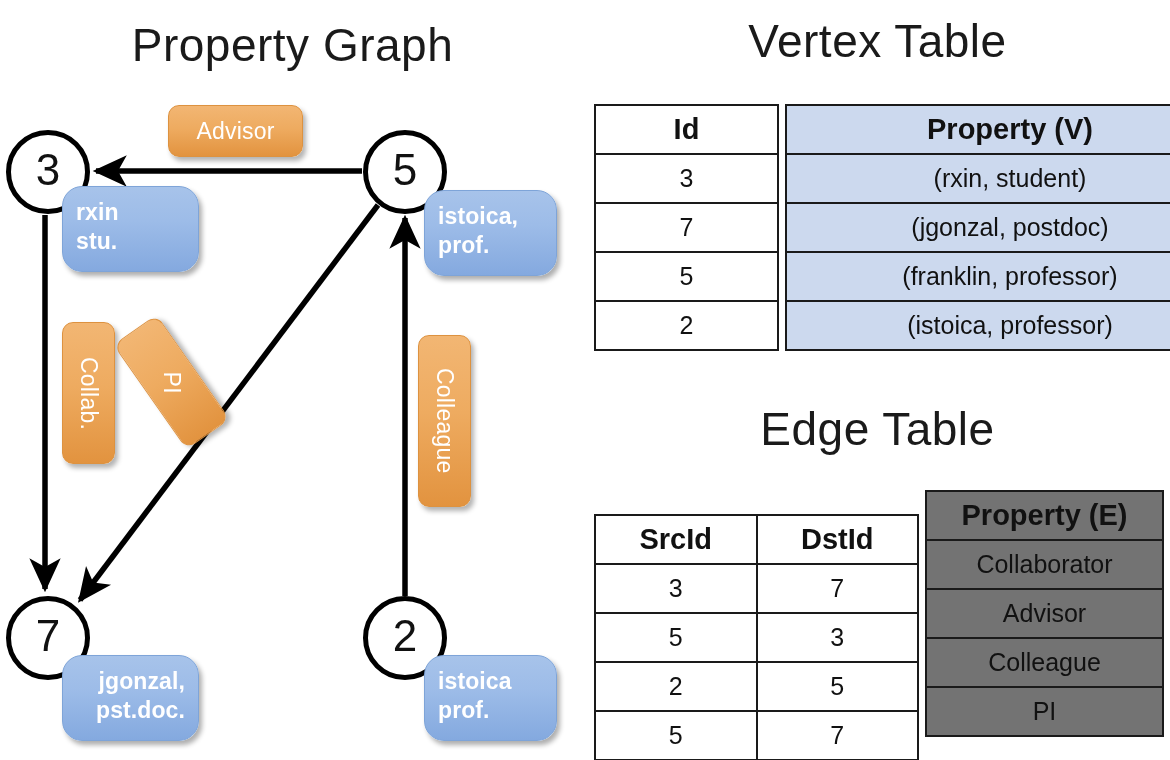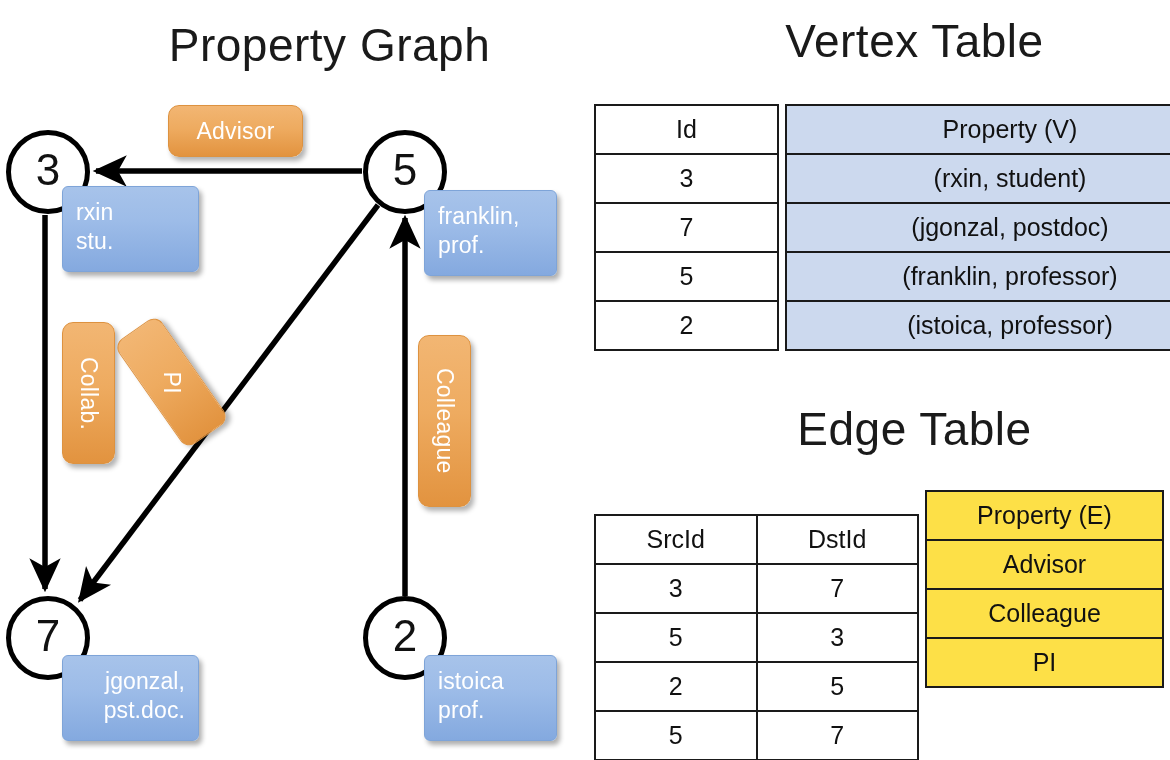--- a/index.html
+++ b/index.html
@@ -14,21 +14,20 @@
   
   .title{
     position:absolute;
     font-size:46px;
     font-weight:300;
     letter-spacing:.5px;
     color:#1a1a1a;
     white-space:nowrap;
     text-align:center;
     font-family:"Liberation Sans","DejaVu Sans",sans-serif;
-    padding-left:37px;
   }
   #title-property-graph{left:0;top:18px;width:585px;}
   #title-vertex-table{left:585px;top:14px;width:585px;}
   #title-edge-table{left:585px;top:402px;width:585px;}
 
   
   #graph-area{left:0;top:0;width:585px;height:760px;}
   #graph-svg{position:absolute;left:0;top:0;width:585px;height:760px;}
 
   .node-circle{
@@ -42,27 +41,27 @@
     font-size:44px;
     font-weight:300;
     color:#111;
     line-height:1;
   }
   .node-circle span{display:block;transform:translateY(-2px);}
 
   
   .prop-box{
     position:absolute;
-    border-radius:6px;
+    border-radius:20px;
     background:linear-gradient(180deg,#a7c3ea 0%,#9dbce8 40%,#84a9df 100%);
     border:1px solid #7ea4d8;
     box-shadow:3px 4px 5px rgba(0,0,0,.32);
     color:#ffffff;
     font-size:23px;
-    font-weight:400;
+    font-weight:700;
     line-height:1.27;
     padding:11px 13px;
     box-sizing:border-box;
     letter-spacing:.1px;
   }
 
   
   .edge-label{
     position:absolute;
     border-radius:11px;
@@ -94,23 +93,23 @@
     color:#111;
   }
   .tbl td,.tbl th{
     border:2.5px solid #1a1a1a;
     text-align:center;
     padding:0;
     height:47px;
     font-weight:300;
     background:#fff;
   }
-  .tbl th{font-weight:400;font-size:25px;}
+  .tbl th{font-weight:700;font-size:29px;}
   .tbl.blue td,.tbl.blue th{background:#ccd9ee;}
-  .tbl.orange td,.tbl.orange th{background:#fde047;}
+  .tbl.orange td,.tbl.orange th{background:#737373;}
 </style>
 </head>
 <body>
 
 <div class="title" id="title-property-graph">Property Graph</div>
 <div class="title" id="title-vertex-table">Vertex Table</div>
 <div class="title" id="title-edge-table">Edge Table</div>
 
 <div class="panel" id="graph-area">
 
@@ -141,21 +140,21 @@
   </div>
   <div class="node-circle" style="left:363px;top:596px;">
     <span>2</span>
   </div>
 
   <div class="prop-box" style="left:62px;top:186px;width:137px;height:86px;">
     <div>rxin</div>
     <div>stu.</div>
   </div>
   <div class="prop-box" style="left:424px;top:190px;width:133px;height:86px;">
-    <div>franklin,</div>
+    <div>istoica,</div>
     <div>prof.</div>
   </div>
   <div class="prop-box" style="left:62px;top:655px;width:137px;height:86px;text-align:right;">
     <div>jgonzal,</div>
     <div>pst.doc.</div>
   </div>
   <div class="prop-box" style="left:424px;top:655px;width:133px;height:86px;">
     <div>istoica</div>
     <div>prof.</div>
   </div>
@@ -235,20 +234,23 @@
   </tr>
 </tbody>
   </table>
 
 <table class="tbl orange" id="et-prop" style="left:925px;top:490px;width:239px;">
   <tbody>
       <tr>
     <th>Property (E)</th>
   </tr>
   <tr>
+        <td>Collaborator</td>
+      </tr>
+  <tr>
         <td>Advisor</td>
       </tr>
   <tr>
         <td>Colleague</td>
       </tr>
   <tr>
         <td>PI</td>
       </tr>
 </tbody>
   </table>

